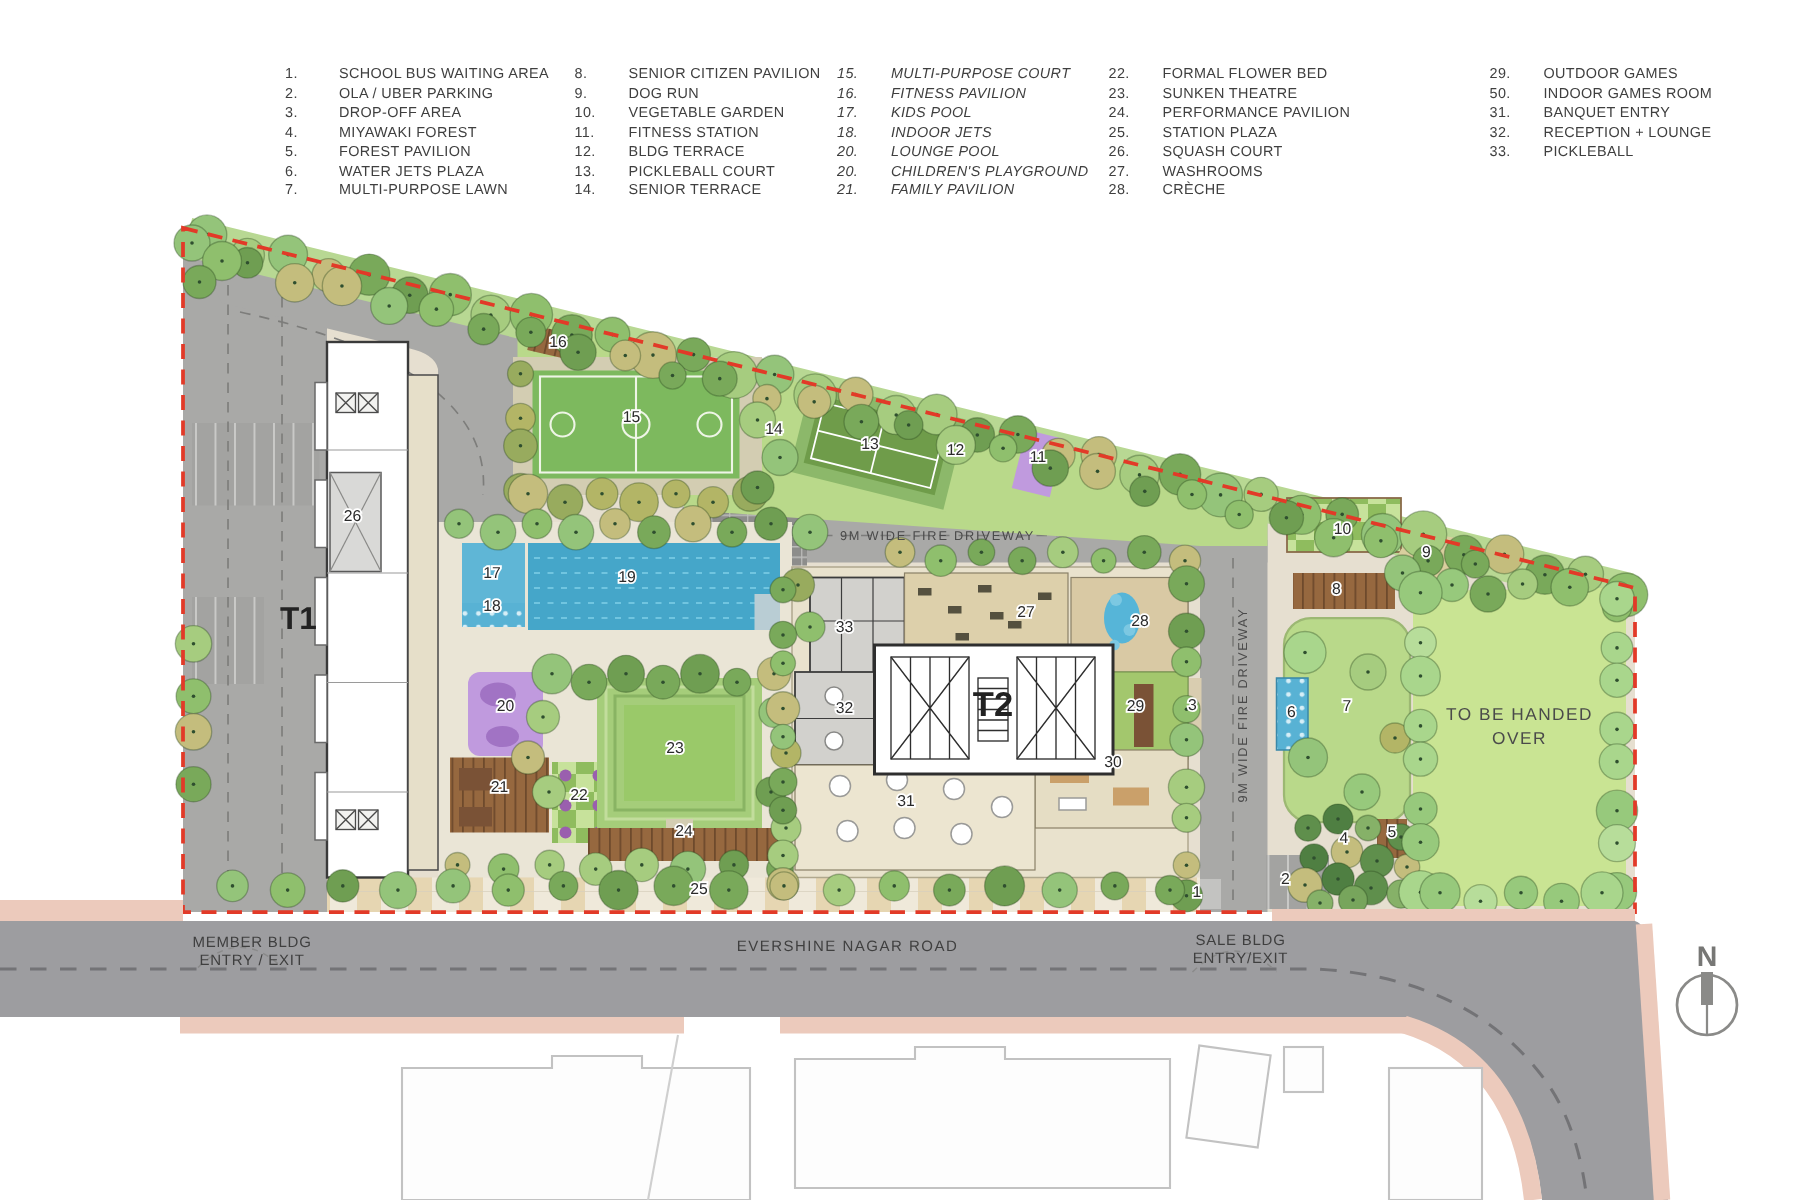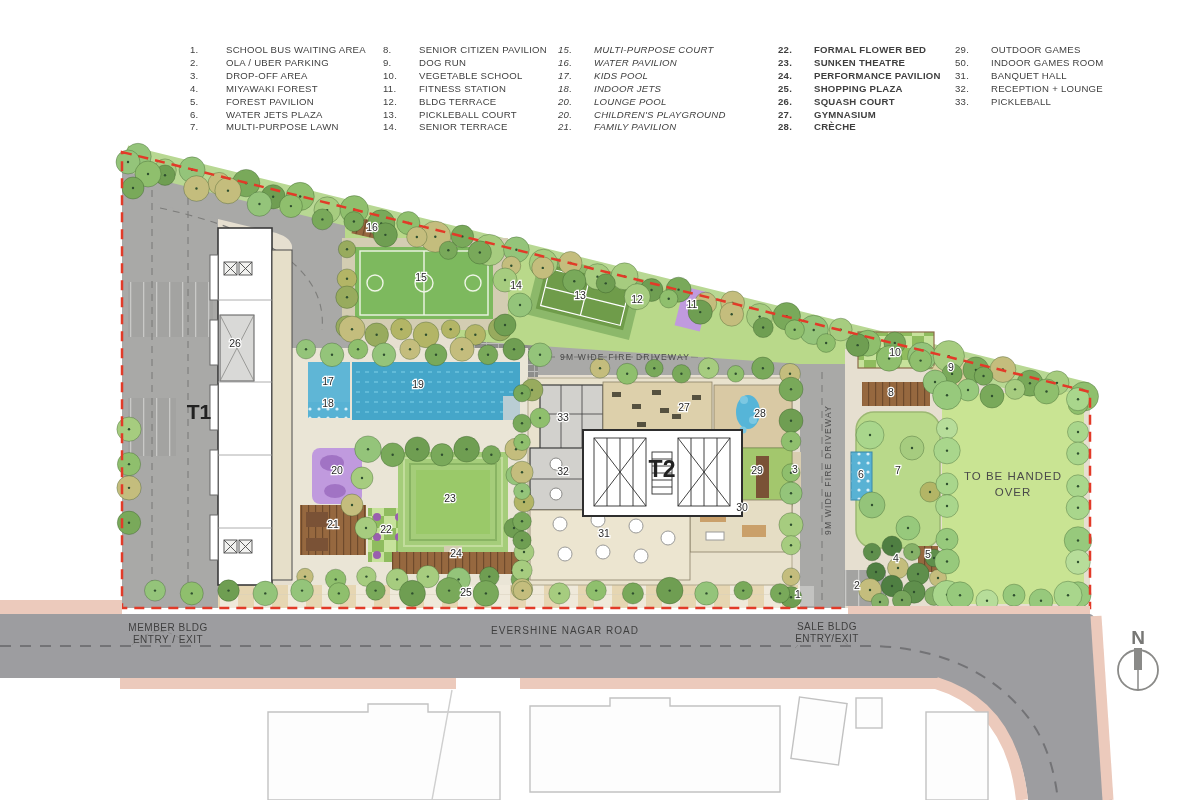--- a/index.html
+++ b/index.html
@@ -1247,21 +1247,21 @@
         <div class="lrow">
           <span class="lnum">8.</span>
           <span class="llab">SENIOR CITIZEN PAVILION</span>
         </div>
         <div class="lrow">
           <span class="lnum">9.</span>
           <span class="llab">DOG RUN</span>
         </div>
         <div class="lrow">
           <span class="lnum">10.</span>
-          <span class="llab">VEGETABLE SCHOOL</span>
+          <span class="llab">VEGETABLE GARDEN</span>
         </div>
         <div class="lrow">
           <span class="lnum">11.</span>
           <span class="llab">FITNESS STATION</span>
         </div>
         <div class="lrow">
           <span class="lnum">12.</span>
           <span class="llab">BLDG TERRACE</span>
         </div>
         <div class="lrow">
@@ -1273,21 +1273,21 @@
           <span class="llab">SENIOR TERRACE</span>
         </div>
       </div>
       <div class="lcol" style="left: 558px; font-style: italic;">
         <div class="lrow">
           <span class="lnum">15.</span>
           <span class="llab">MULTI-PURPOSE COURT</span>
         </div>
         <div class="lrow">
           <span class="lnum">16.</span>
-          <span class="llab">WATER PAVILION</span>
+          <span class="llab">FITNESS PAVILION</span>
         </div>
         <div class="lrow">
           <span class="lnum">17.</span>
           <span class="llab">KIDS POOL</span>
         </div>
         <div class="lrow">
           <span class="lnum">18.</span>
           <span class="llab">INDOOR JETS</span>
         </div>
         <div class="lrow">
@@ -1296,62 +1296,62 @@
         </div>
         <div class="lrow">
           <span class="lnum">20.</span>
           <span class="llab">CHILDREN'S PLAYGROUND</span>
         </div>
         <div class="lrow">
           <span class="lnum">21.</span>
           <span class="llab">FAMILY PAVILION</span>
         </div>
       </div>
-      <div class="lcol" style="left: 778px; font-weight: bold;">
+      <div class="lcol" style="left: 739px;">
         <div class="lrow">
           <span class="lnum">22.</span>
           <span class="llab">FORMAL FLOWER BED</span>
         </div>
         <div class="lrow">
           <span class="lnum">23.</span>
           <span class="llab">SUNKEN THEATRE</span>
         </div>
         <div class="lrow">
           <span class="lnum">24.</span>
           <span class="llab">PERFORMANCE PAVILION</span>
         </div>
         <div class="lrow">
           <span class="lnum">25.</span>
-          <span class="llab">SHOPPING PLAZA</span>
+          <span class="llab">STATION PLAZA</span>
         </div>
         <div class="lrow">
           <span class="lnum">26.</span>
           <span class="llab">SQUASH COURT</span>
         </div>
         <div class="lrow">
           <span class="lnum">27.</span>
-          <span class="llab">GYMNASIUM</span>
+          <span class="llab">WASHROOMS</span>
         </div>
         <div class="lrow">
           <span class="lnum">28.</span>
           <span class="llab">CRÈCHE</span>
         </div>
       </div>
-      <div class="lcol" style="left: 955px;">
+      <div class="lcol" style="left: 993px;">
         <div class="lrow">
           <span class="lnum">29.</span>
           <span class="llab">OUTDOOR GAMES</span>
         </div>
         <div class="lrow">
           <span class="lnum">50.</span>
           <span class="llab">INDOOR GAMES ROOM</span>
         </div>
         <div class="lrow">
           <span class="lnum">31.</span>
-          <span class="llab">BANQUET HALL</span>
+          <span class="llab">BANQUET ENTRY</span>
         </div>
         <div class="lrow">
           <span class="lnum">32.</span>
           <span class="llab">RECEPTION + LOUNGE</span>
         </div>
         <div class="lrow">
           <span class="lnum">33.</span>
           <span class="llab">PICKLEBALL</span>
         </div>
       </div>

